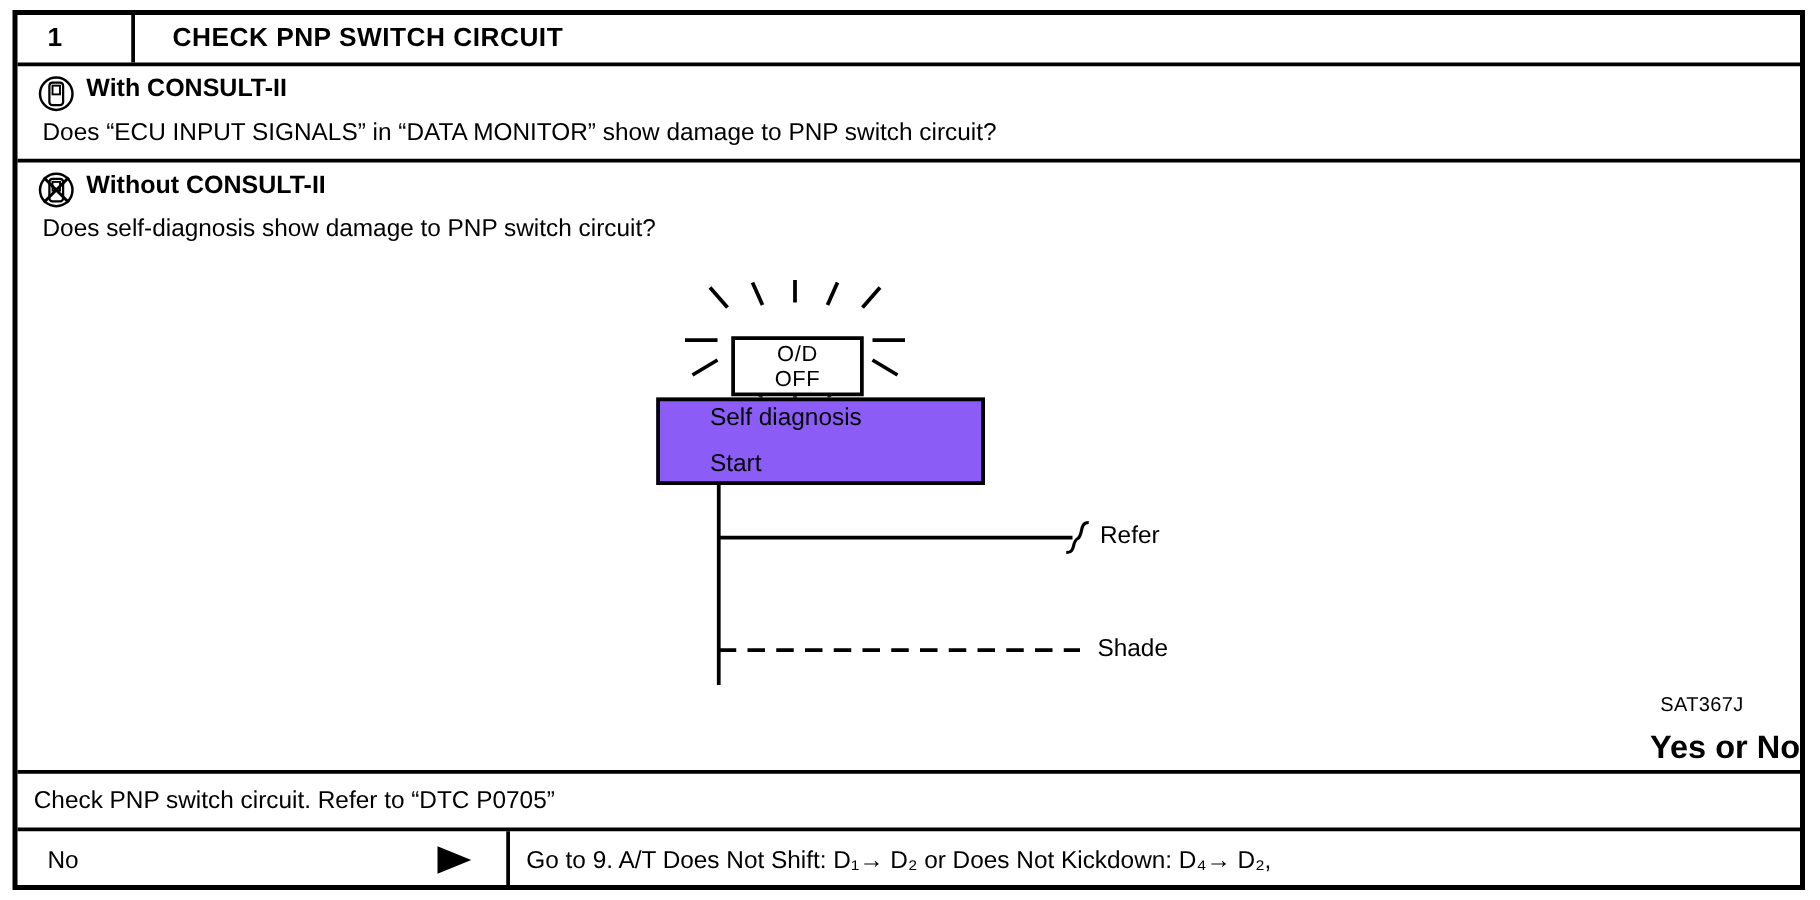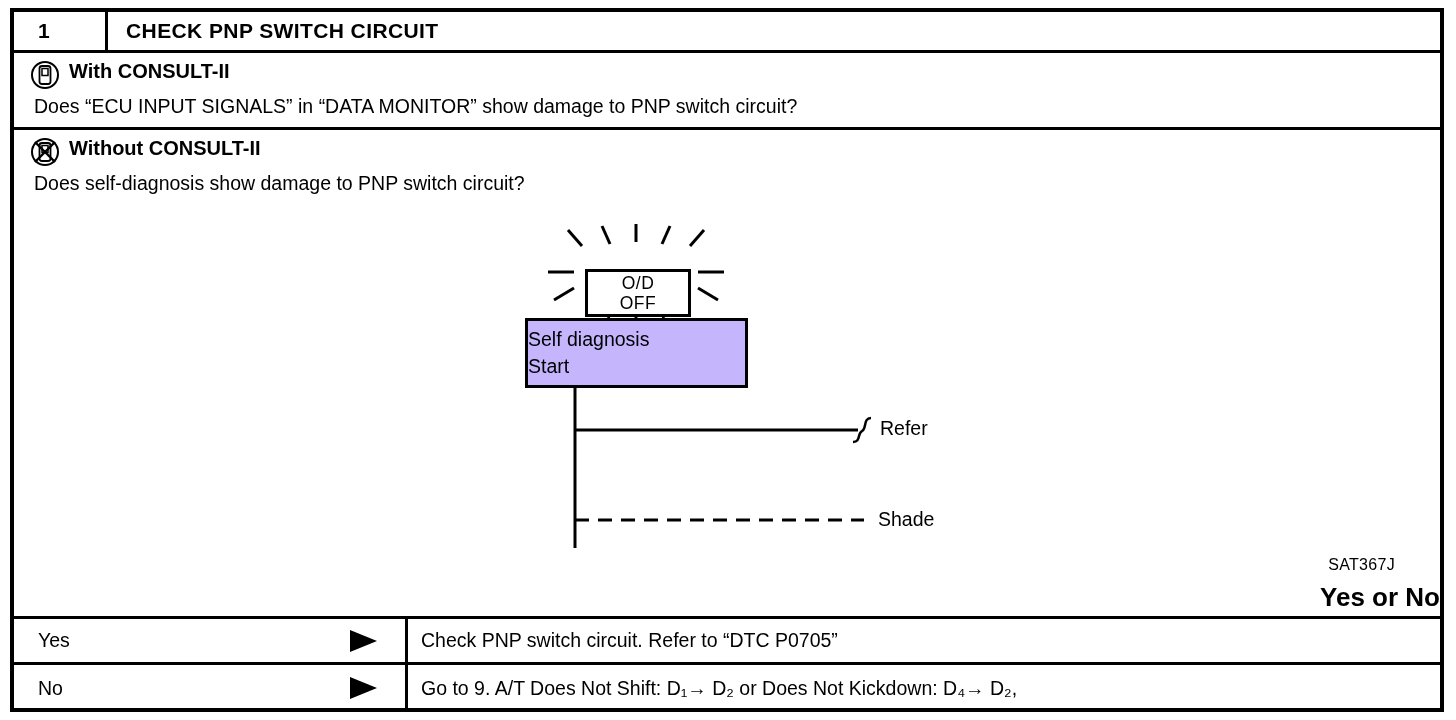--- a/index.html
+++ b/index.html
@@ -14,21 +14,21 @@
   }
   .row{box-sizing:border-box;}
   
   .header-row{display:flex;height:41px;border-bottom:3px solid #000;}
   .step-cell{
     width:94px;box-sizing:border-box;border-right:3px solid #000;
     display:flex;align-items:center;padding-left:24px;
     font-weight:bold;font-size:21px;
   }
   .title-cell{
-    flex:1;display:flex;align-items:center;padding-left:18px;
+    flex:1;display:flex;align-items:center;padding-left:30px;
     font-weight:bold;font-size:21px;letter-spacing:0.4px;
   }
   
   .q-section{padding:7px 0 0 16px;border-bottom:3px solid #000;box-sizing:border-box;}
   .with-section{height:77px;}
   .without-section{height:489px;position:relative;padding-bottom:0;}
   .heading-line{display:flex;align-items:flex-start;gap:9px;height:32px;}
   .consult-icon{width:30px;height:30px;flex:0 0 auto;}
   .heading-text{font-weight:bold;font-size:20px;}
   .question-text{font-size:19.5px;margin-top:3px;padding-left:4px;}
@@ -37,22 +37,22 @@
   .diagram-svg{position:absolute;left:0;top:0;}
   .od-box{
     position:absolute;left:571px;top:123px;width:100px;height:42px;
     border:3px solid #000;display:flex;flex-direction:column;
     align-items:center;justify-content:center;line-height:20px;
     font-size:17.5px;letter-spacing:0.5px;background:#fff;margin-top:16px;
   }
   .sd-box{
     position:absolute;left:511px;top:188px;width:217px;height:64px;
     border:3px solid #000;display:flex;flex-direction:column;
-    justify-content:center;line-height:27px;
-    font-size:19.5px;background:#c4b5fd;
+    justify-content:space-between;padding-left:40px;line-height:27px;
+    font-size:19.5px;background:#8b5cf6;
   }
   .light-label{position:absolute;left:866px;top:287px;font-size:19.5px;}
   .shade-label{position:absolute;left:864px;top:378px;font-size:19.5px;}
   .figure-code{position:absolute;right:45px;top:426px;font-size:16px;letter-spacing:0.3px;}
   .yes-or-no{position:absolute;left:0;top:452px;width:100%;text-align:right;font-weight:bold;font-size:26px;}
   
   .outcome-row{display:flex;height:46px;border-bottom:3px solid #000;}
   .outcome-row:last-child{border-bottom:none;}
   .outcome-left{
     width:394px;box-sizing:border-box;border-right:3px solid #000;
@@ -139,24 +139,20 @@
         </div>
 
         <div class="light-label">Refer</div>
         <div class="shade-label">Shade</div>
         <div class="figure-code">SAT367J</div>
         <div class="yes-or-no">Yes or No</div>
       </div>
     </div>
 
     <div class="row outcome-row">
-      <div class="outcome-left">
-        <span>Yes</span>
-        <span class="arrow-right"></span>
-      </div>
       <div class="outcome-right">Check PNP switch circuit. Refer to “DTC P0705”</div>
     </div>
 
     <div class="row outcome-row">
       <div class="outcome-left">
         <span>No</span>
         <span class="arrow-right"></span>
       </div>
       <div class="outcome-right">Go to 9. A/T Does Not Shift: D₁→ D₂ or Does Not Kickdown: D₄→ D₂,</div>
     </div>

